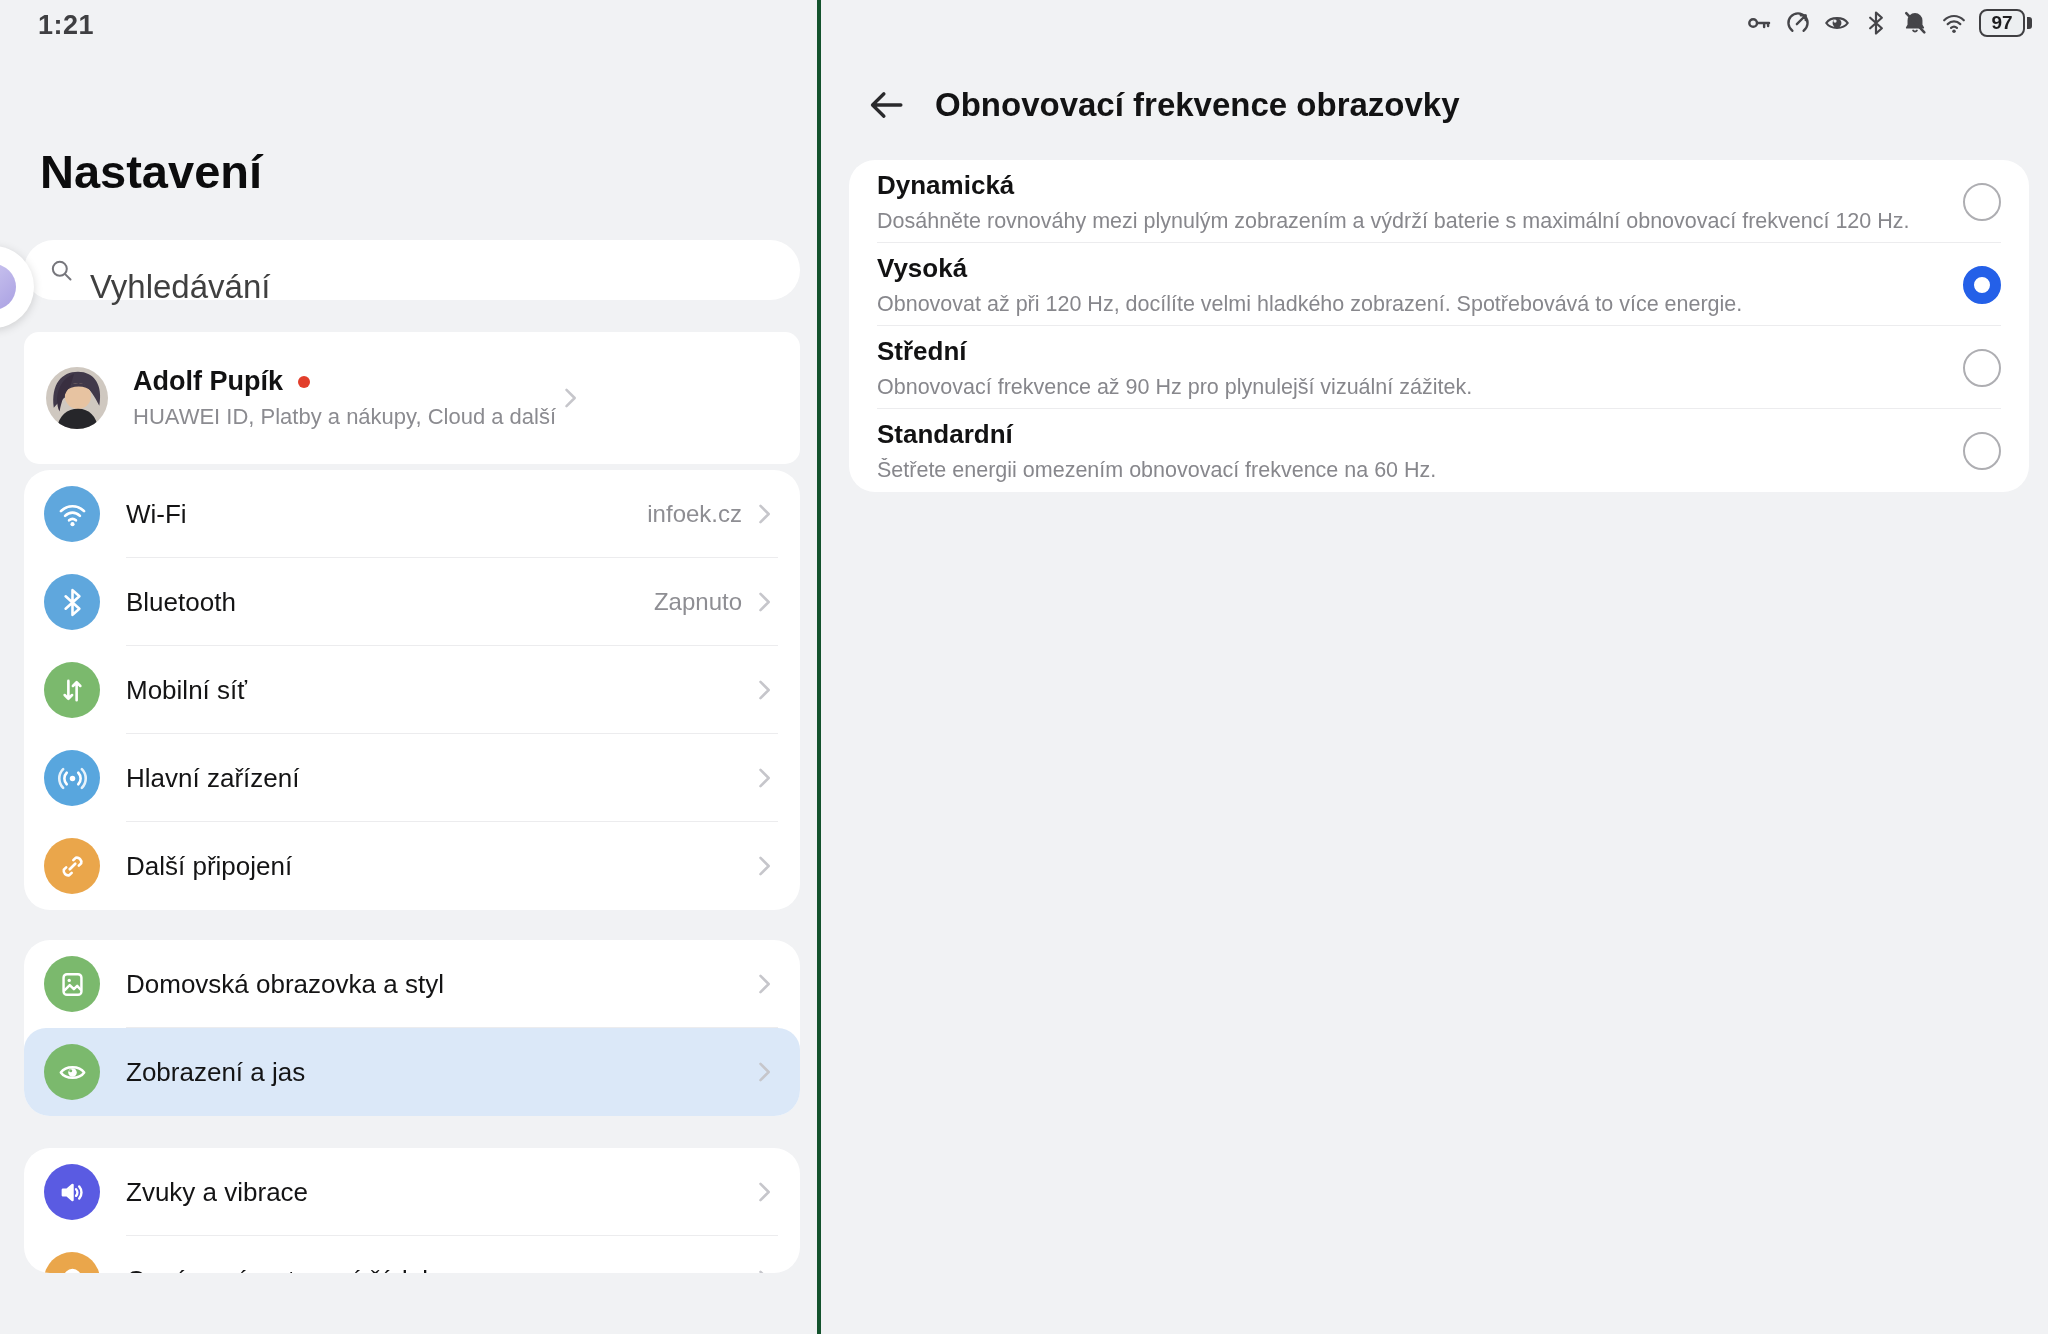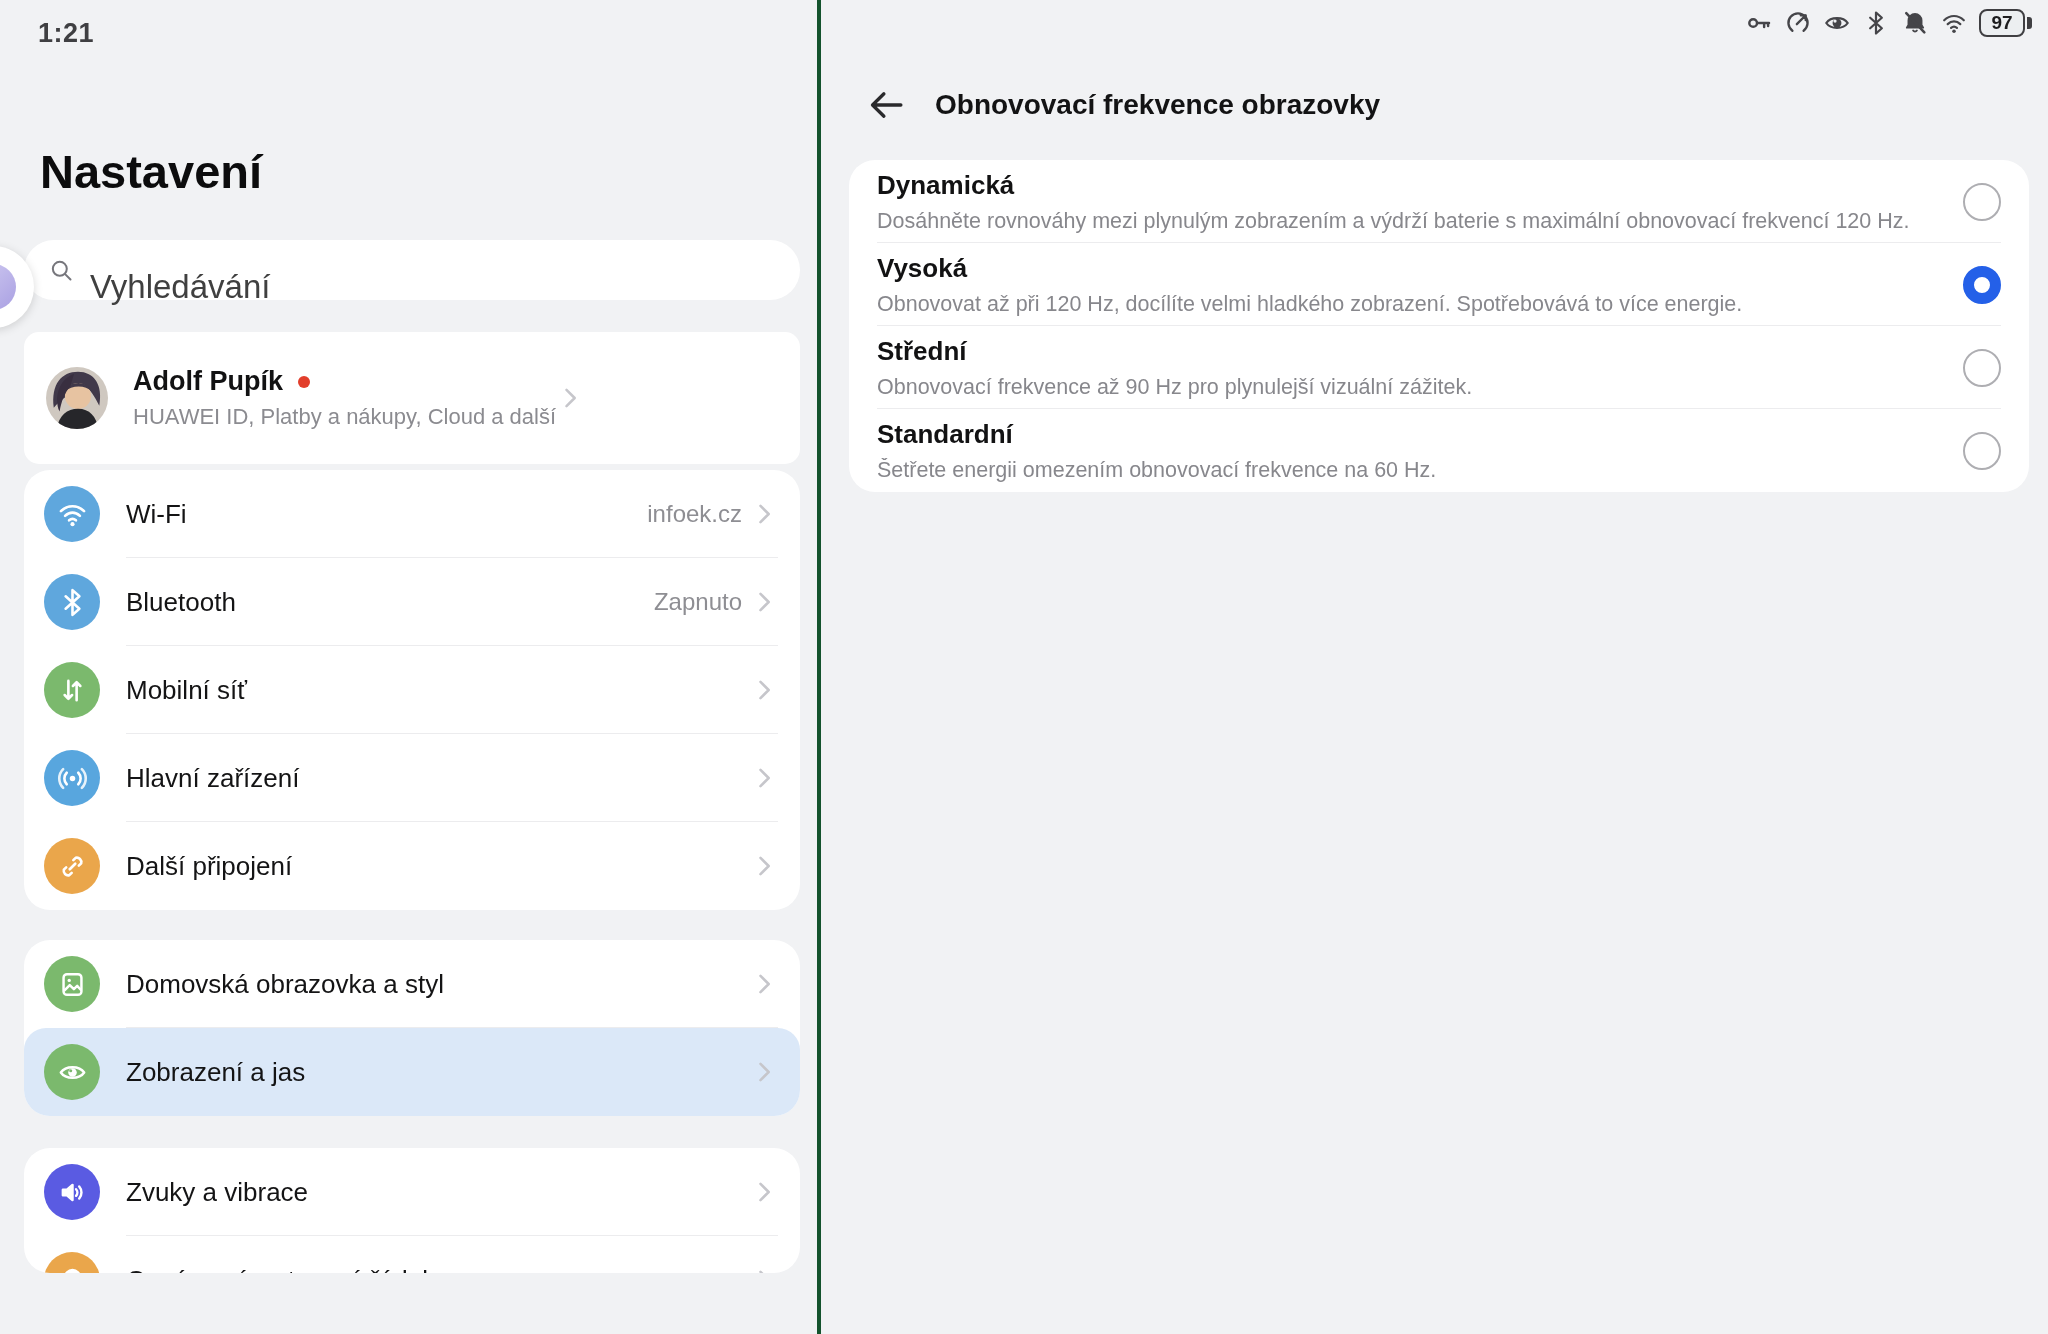--- a/index.html
+++ b/index.html
@@ -5,21 +5,21 @@
   * { margin:0; padding:0; box-sizing:border-box; }
   html,body { width:2048px; height:1334px; }
   body {
     position:relative;
     background:#f1f2f4;
     font-family:"Liberation Sans", sans-serif;
     overflow:hidden;
     color:#141415;
   }
   
-  .time { position:absolute; left:38px; top:10px; font-size:27px; font-weight:600; color:#3f3f42; letter-spacing:.5px;margin-top:8px; }
+  .time { position:absolute; left:38px; top:10px; font-size:27px; font-weight:600; color:#3f3f42; letter-spacing:.5px; }
   .status-icons { position:absolute; top:9px; right:16px; display:flex; align-items:center; gap:11px; color:#454549; }
   .status-icons .sicon { display:flex; }
   .status-icons svg { width:28px; height:28px; }
   .battery { display:flex; align-items:center; gap:2px; }
   .battery-body { min-width:46px; height:28px; border:2.5px solid #3f3f42; border-radius:8px;
     display:flex; align-items:center; justify-content:center; font-size:19px; font-weight:700;
     color:#1d1d1f; padding:8px 4px; background:#eceff1; }
   .battery-nub { width:5px; height:12px; background:#3f3f42; border-radius:0 3px 3px 0; }
 
   
@@ -60,21 +60,21 @@
   .row-value { margin-left:auto; font-size:24px; color:#8e8e93; margin-right:8px; white-space:nowrap; }
   .chevron { display:flex; color:#c6c6cb; margin-left:0; }
   .row .chevron.push { margin-left:auto; }
   .chevron svg { width:28px; height:28px; }
 
   
   .right-panel { position:absolute; left:823px; top:0; right:0; bottom:0; }
   .detail-header { position:absolute; left:42px; top:84px; display:flex; align-items:center; gap:28px; }
   .back-btn { display:flex; cursor:pointer; color:#2a2a2c; }
   .back-btn svg { width:42px; height:42px; }
-  .detail-title { font-size:28px; font-weight:600; color:#131314; }
+  .detail-title { font-size:33px; font-weight:600; color:#131314; }
   .options-card { position:absolute; left:26px; top:160px; width:1180px; background:#fff; border-radius:26px; overflow:hidden; }
   .opt { position:relative; height:83px; display:flex; align-items:center; padding:0 28px; cursor:pointer; }
   .opt:not(:last-child)::after { content:""; position:absolute; left:28px; right:28px; bottom:0;
     height:1.5px; background:#ececee; }
   .opt-text { display:flex; flex-direction:column; gap:8px; flex:1; padding-right:24px; min-width:0; }
   .opt-label { font-size:26px; font-weight:600; color:#121213; }
   .opt-desc { font-size:21.5px; color:#87878c; white-space:nowrap; overflow:hidden; }
   .radio { width:38px; height:38px; border-radius:50%; border:2.5px solid #aeaeb2; flex:none; background:#fff; cursor:pointer; }
   .radio.on { border:11px solid #2460e8; }
 </style>

